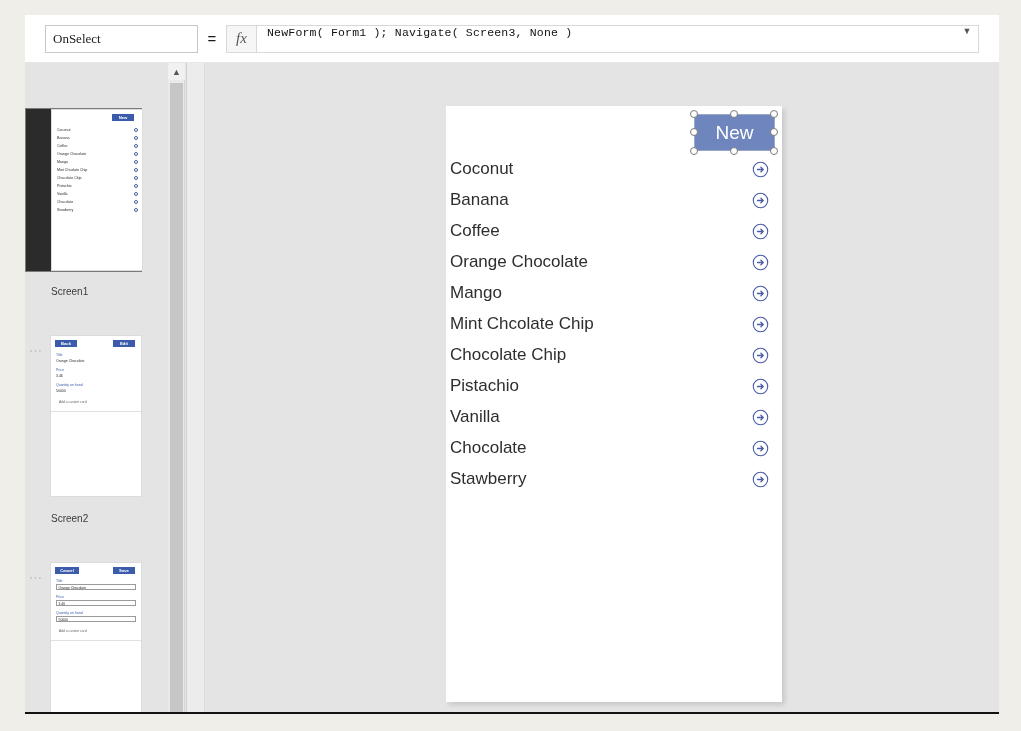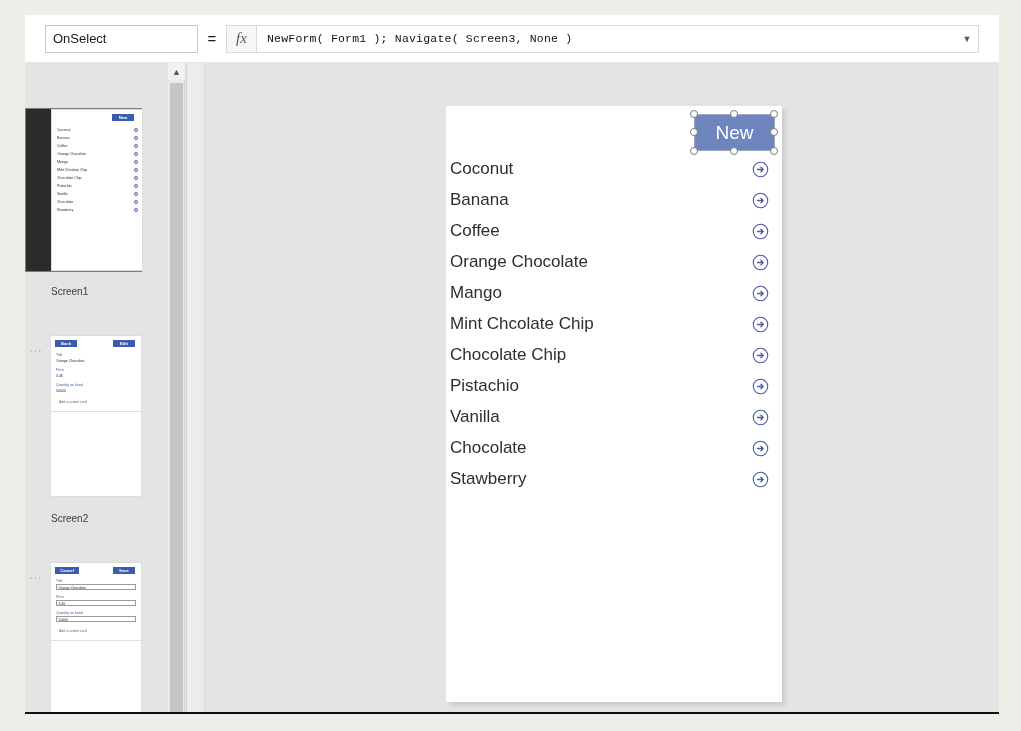--- a/index.html
+++ b/index.html
@@ -25,21 +25,21 @@
     width: 974px; height: 48px;
     background: #ffffff;
     display: flex; align-items: center;
     padding: 0 20px 0 20px;
     border-bottom: 1px solid #e6e6e6;
   }
   .prop-select {
     width: 153px; height: 28px;
     border: 1px solid #c8c8c8;
     background: #ffffff;
-    font-family: Liberation Sans, sans-serif;
+    font-family: Liberation Serif, serif;
     font-size: 13px;
     color: #1a1a1a;
     padding-left: 7px;
     border-radius: 0;
     -webkit-appearance: none; appearance: none;
     position: relative;
   }
   .select-wrap { position: relative; display: inline-block; }
   .eq-sign {
     width: 28px; text-align: center;
@@ -53,21 +53,21 @@
     background: #f6f6f6;
     display: flex; align-items: center; justify-content: center;
     font-family: "Liberation Serif", serif;
     font-style: italic;
     font-size: 15px; color: #555;
   }
   .formula-input-wrap {
     flex: 1; height: 28px;
     border: 1px solid #d8d8d8;
     background: #ffffff;
-    display: flex; align-items: center;
+    display: flex; 
     position: relative;
   }
   .formula-text {
     flex: 1;
     font-family: "Liberation Mono", monospace;
     font-size: 11.5px;
     color: #111111;
     padding-left: 10px;
     letter-spacing: 0.2px;
     white-space: nowrap;

